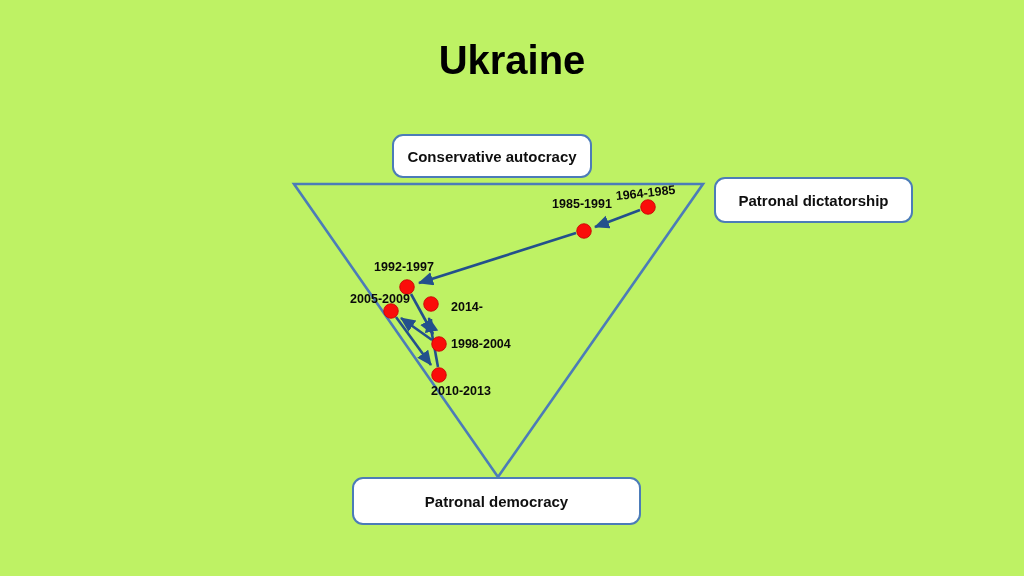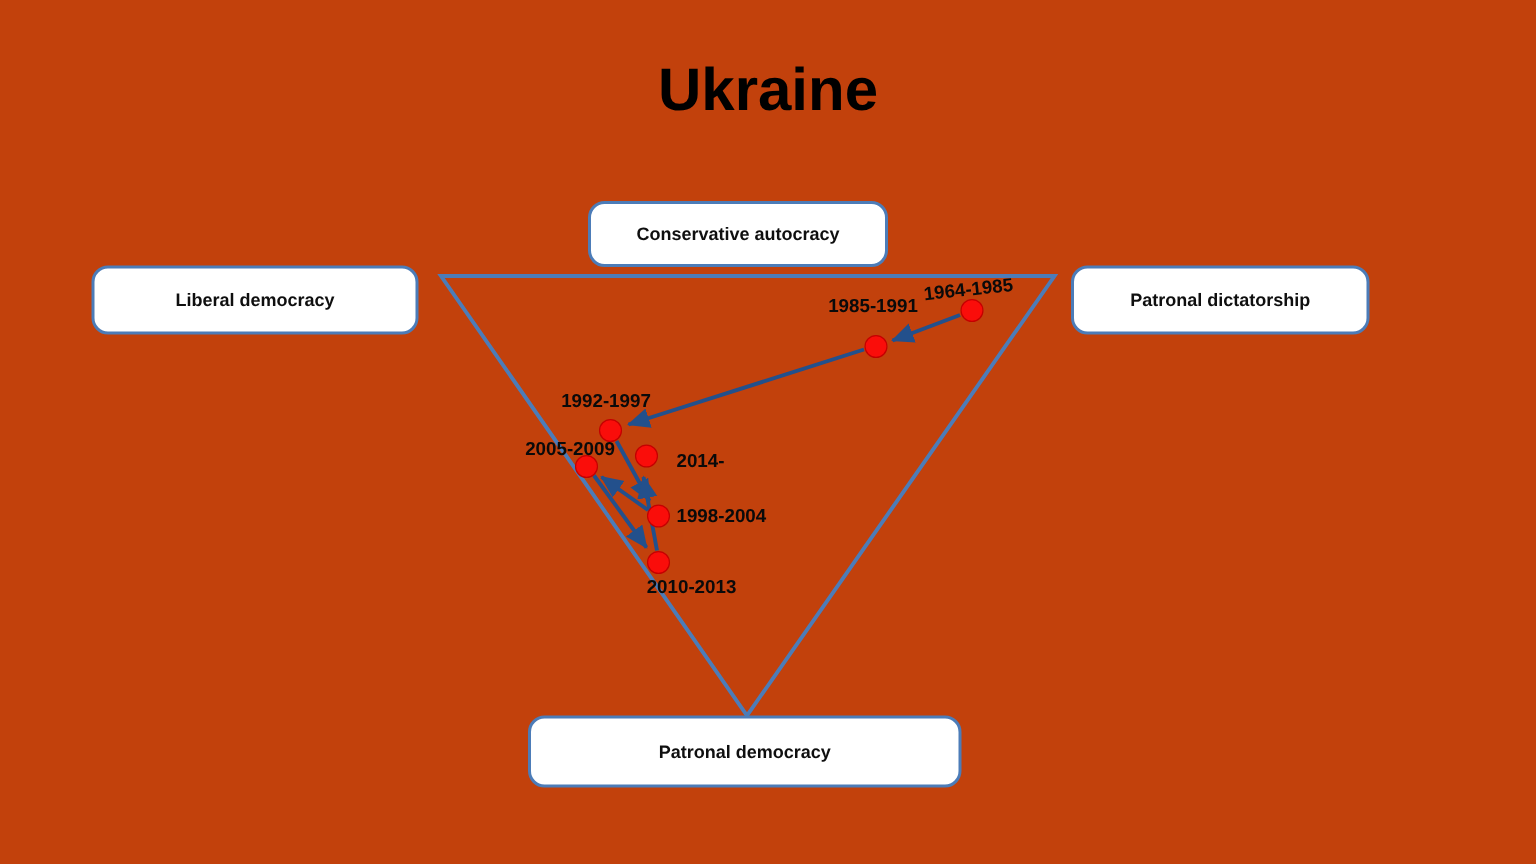--- a/index.html
+++ b/index.html
@@ -1,29 +1,29 @@
 <!DOCTYPE html>
 <html style="--line: #4C7CB8;"><head>
 <meta charset="utf-8">
 <style>
   html,body{margin:0;padding:0;background:#fff;}
   .slide{
-    position:relative;width:1024px;height:576px;background:#c2410c;overflow:hidden;
+    position:relative;width:1024px;height:576px;background:#bef264;overflow:hidden;
     font-family:"Liberation Sans",sans-serif;color:#000;
   }
   .slide-title{
     position:absolute;left:0;top:38px;width:100%;text-align:center;
     font-size:40px;font-weight:bold;letter-spacing:0;color:#000;
   }
   #diagram-svg{position:absolute;left:0;top:0;width:1024px;height:576px;}
   .region-box{
     position:absolute;box-sizing:border-box;background:#fff;
     border:2.5px solid var(--line,#4C7CB8);border-radius:11px;
     display:flex;align-items:center;justify-content:center;
-    font-size:12px;font-weight:bold;color:#0f0f0f;text-align:center;
+    font-size:15px;font-weight:bold;color:#0f0f0f;text-align:center;
     z-index:3;
   }
   #box-conservative-autocracy{left:392px;top:134px;width:200px;height:44px;}
   #box-liberal-democracy{left:61px;top:177px;width:218px;height:46px;}
   #box-communist-dictatorship{left:714px;top:177px;width:199px;height:46px;}
   #box-patronal-democracy{left:183px;top:328px;width:201px;height:47px;}
   #box-market-exploiting-dictatorship{left:604px;top:328px;width:264px;height:48px;}
   #box-patronal-autocracy{left:352px;top:477px;width:289px;height:48px;}
   .pt-label{font-weight:bold;font-size:12.5px;fill:#0a0a0a;}
 </style>
@@ -59,23 +59,20 @@
       <text x="451" y="311" text-anchor="start" class="pt-label">2014-</text>
       <circle cx="439" cy="344" r="7.3" fill="#FA0D0A" stroke="#C40000" stroke-width="0.8"></circle>
       <text x="451" y="348" text-anchor="start" class="pt-label">1998-2004</text>
       <circle cx="439" cy="375" r="7.3" fill="#FA0D0A" stroke="#C40000" stroke-width="0.8"></circle>
       <text x="461" y="395" text-anchor="middle" class="pt-label">2010-2013</text>
     </svg>
 
   <div class="region-box" id="box-conservative-autocracy">
     <span>Conservative autocracy</span>
   </div>
-  <div class="region-box" id="box-liberal-democracy">
-    <span>Liberal democracy</span>
-  </div>
   <div class="region-box" id="box-communist-dictatorship">
     <span>Patronal dictatorship</span>
   </div>
   <div class="region-box" id="box-patronal-autocracy">
     <span>Patronal democracy</span>
   </div>
 
 </div>
 
 </body></html>

